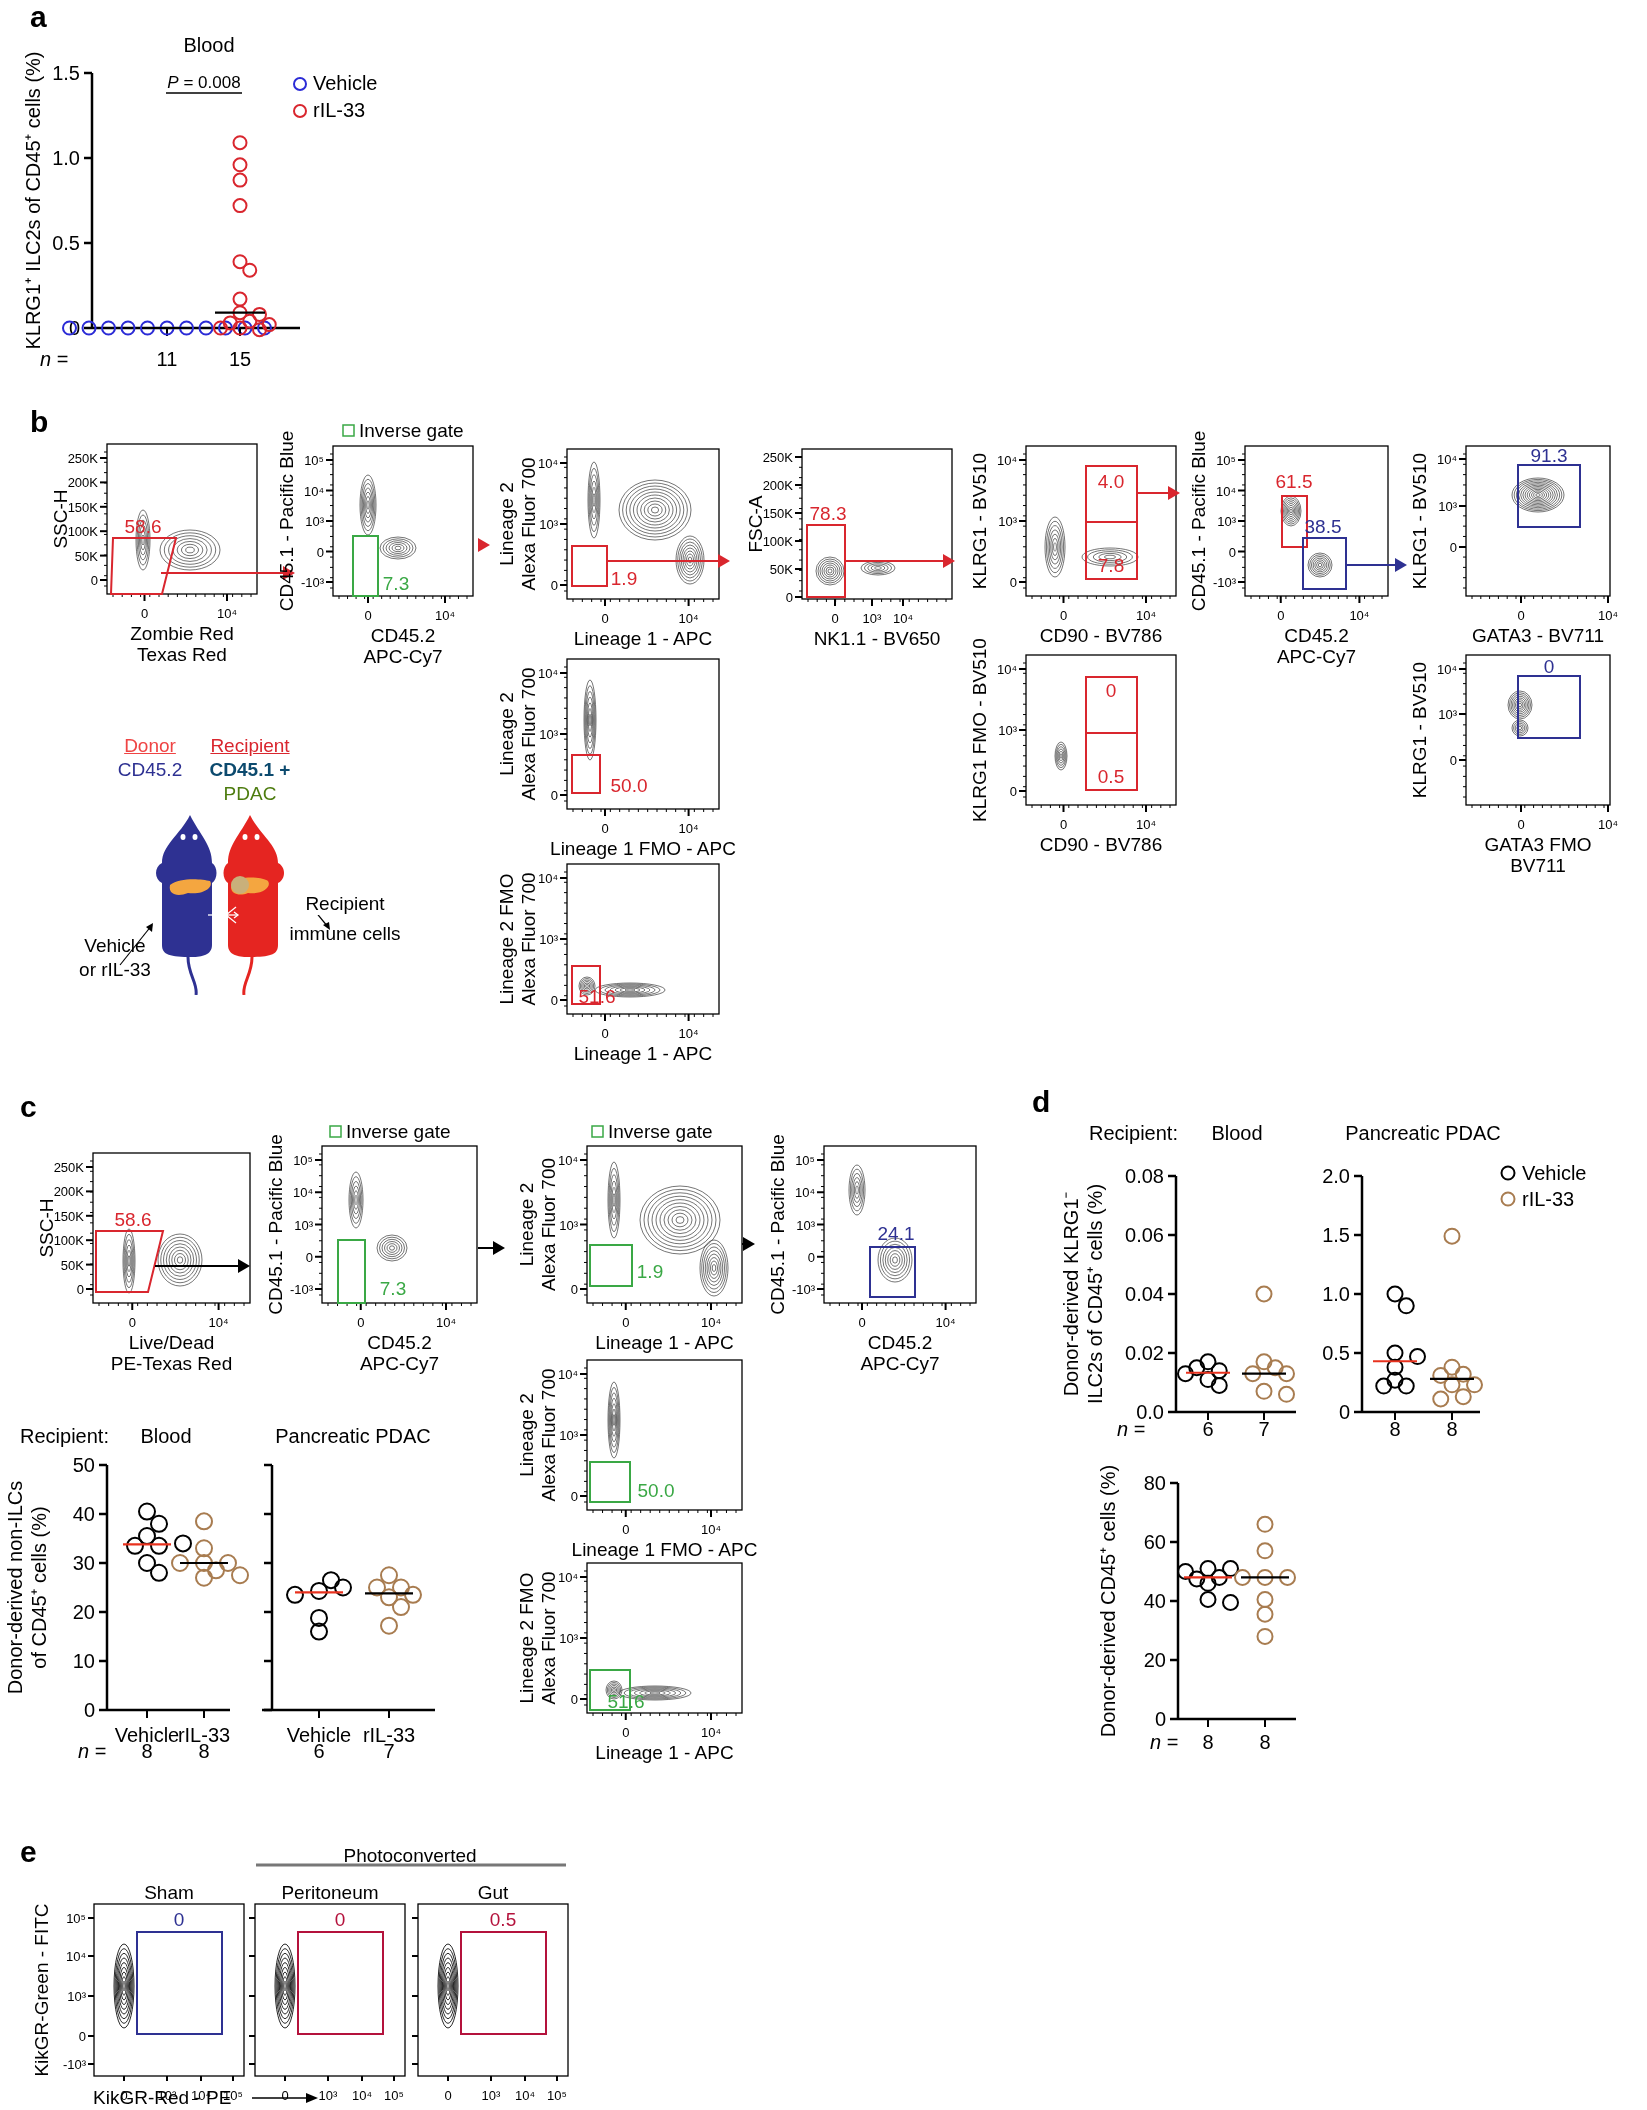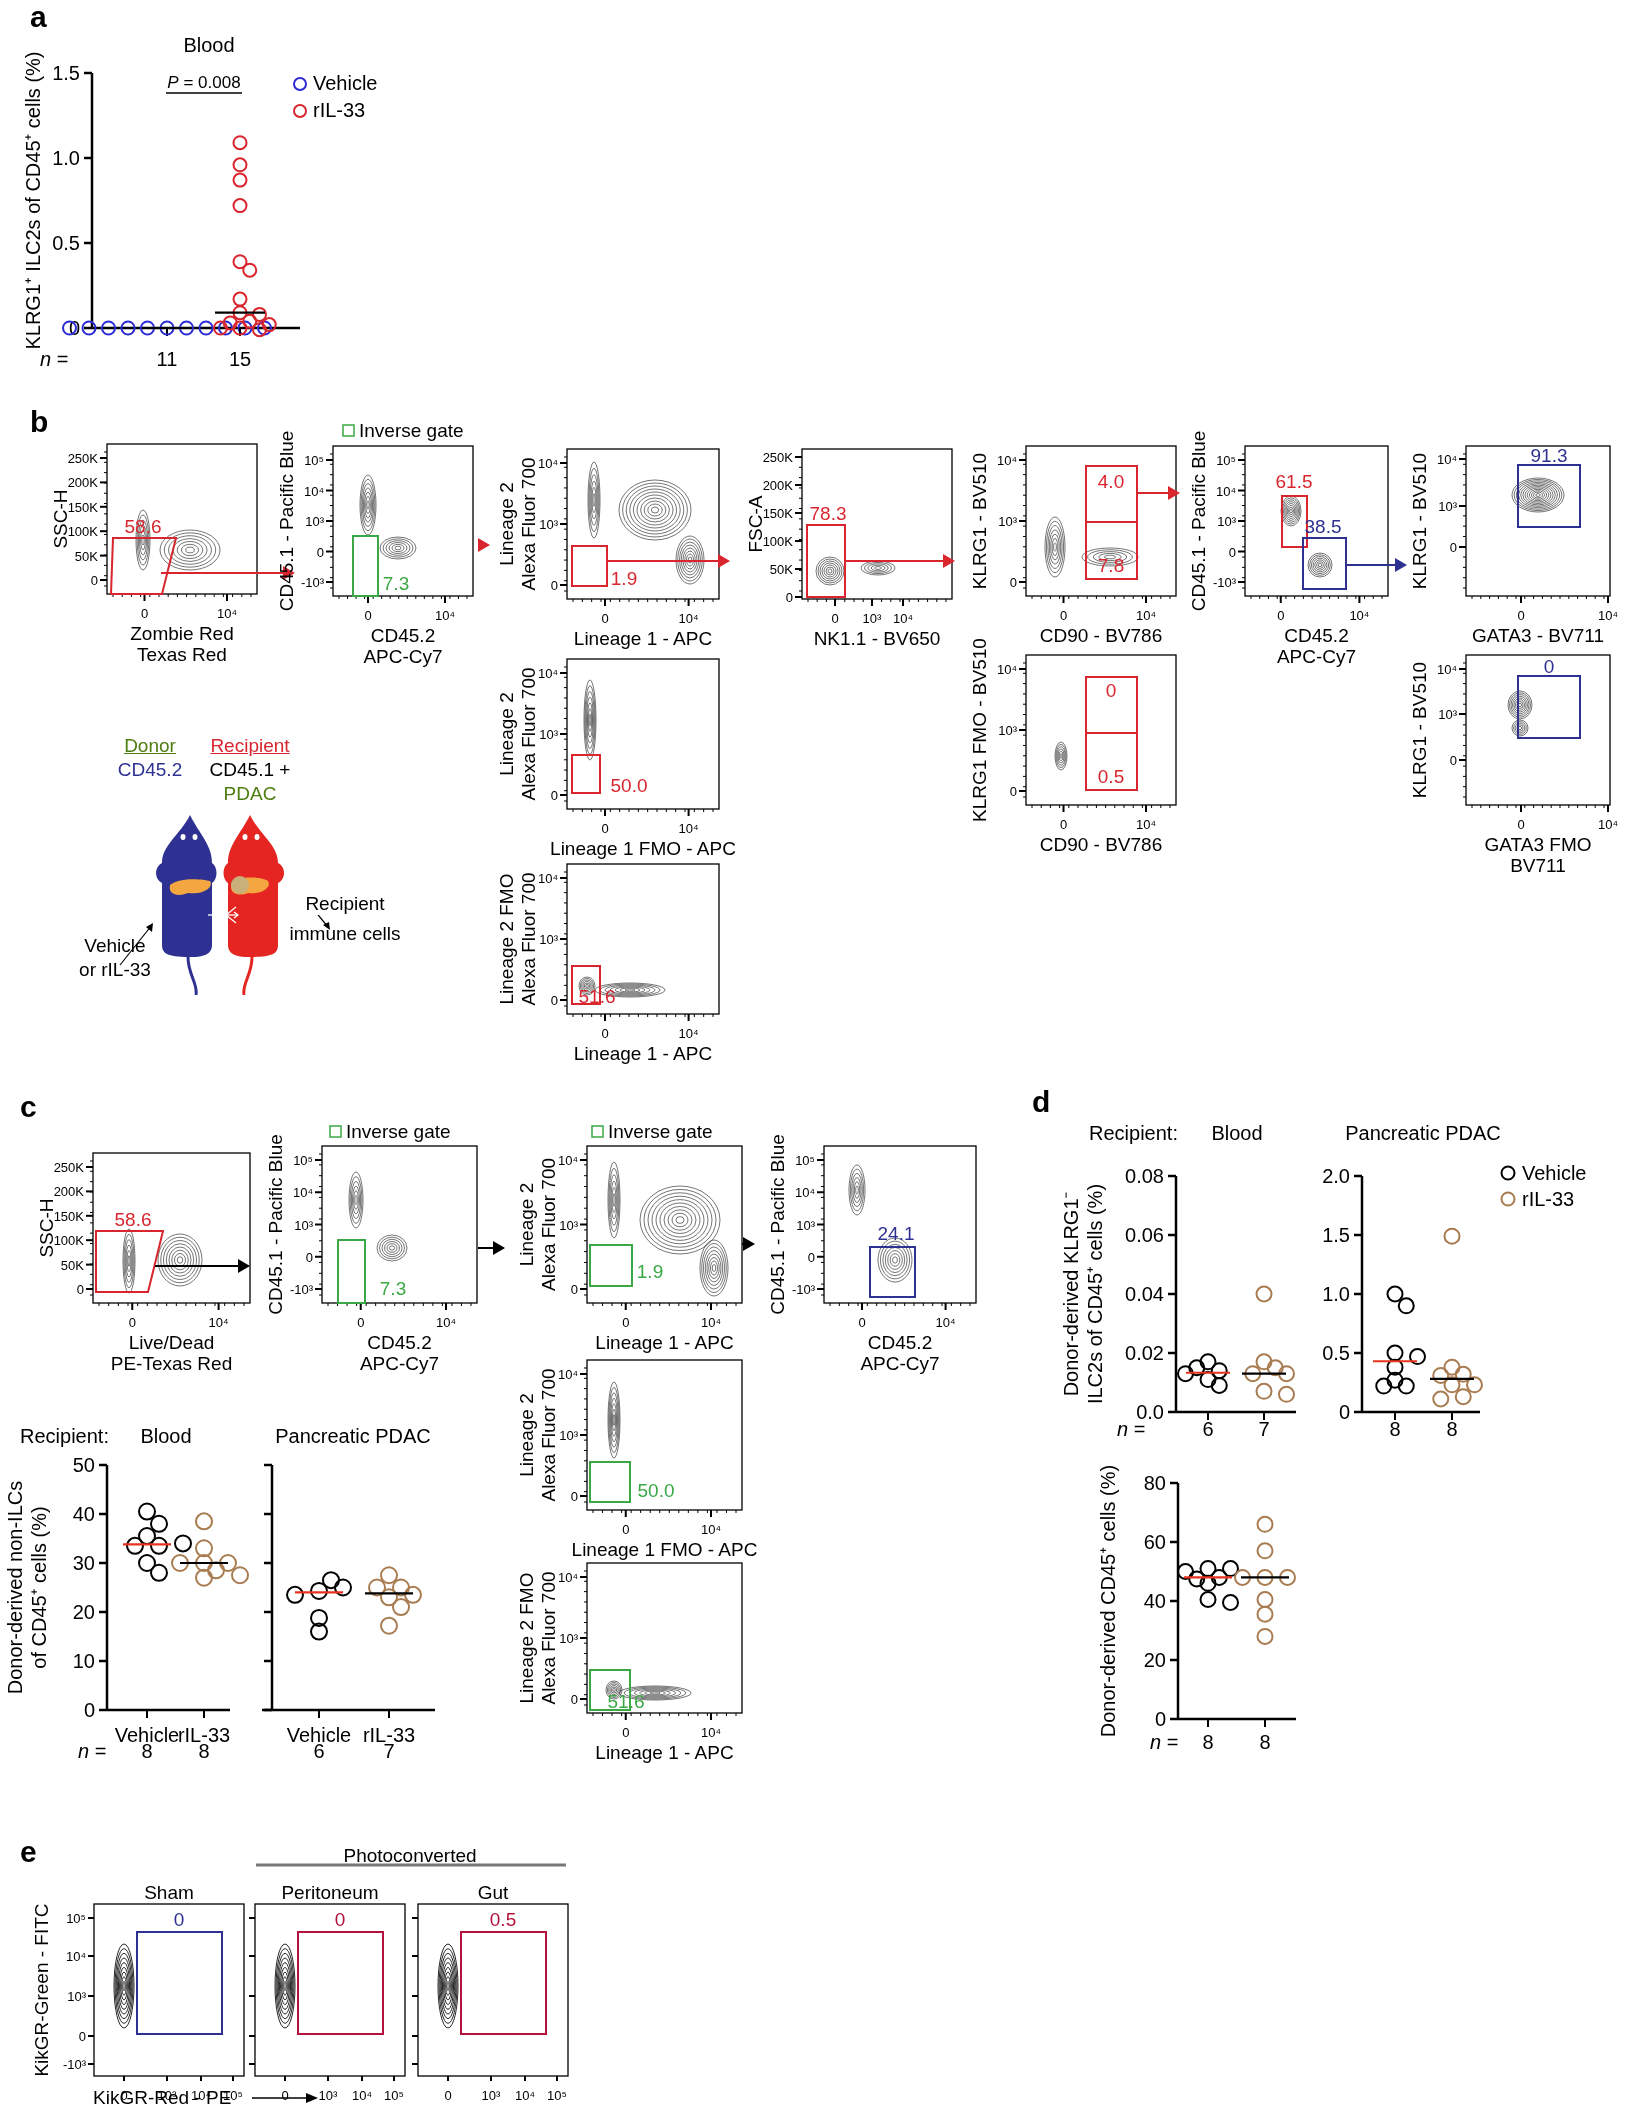--- a/index.html
+++ b/index.html
@@ -1462,24 +1462,24 @@
       <rect x="461" y="1932" width="85" height="102" fill="none" stroke="#b4123c" stroke-width="2"></rect>
       <text x="503" y="1926" font-size="19" fill="#b4123c" text-anchor="middle">0.5</text>
     </g>
     <text x="48" y="1990" font-size="19" text-anchor="middle" transform="rotate(-90 48 1990)">KikGR-Green - FITC</text>
     <text x="93" y="2104" font-size="19">KikGR-Red - PE</text>
     <line x1="252" y1="2098" x2="310" y2="2098" stroke="#000" stroke-width="1.5"></line>
     <path d="M318 2098 L306 2093 L306 2103 Z" fill="#000"></path>
   </svg>
 
 <div class="abs" style="left:80px;top:735px;width:300px;height:260px;">
-  <div class="txt ctr" style="left:30px;top:0;width:80px;color:#4d7c0f;text-decoration:underline;">Donor</div>
+  <div class="txt ctr" style="left:30px;top:0;width:80px;color:#ef4444;text-decoration:underline;">Donor</div>
   <div class="txt ctr" style="left:30px;top:24px;width:80px;color:#2e3192;">CD45.2</div>
   <div class="txt ctr" style="left:120px;top:0;width:100px;color:#d9262e;text-decoration:underline;">Recipient</div>
-  <div class="txt ctr" style="left:120px;top:24px;width:100px;color:#000000;">CD45.1 +</div>
+  <div class="txt ctr" style="left:120px;top:24px;width:100px;color:#0c4a6e;font-weight:bold;">CD45.1 +</div>
   <div class="txt ctr" style="left:120px;top:48px;width:100px;color:#4d7c0f;">PDAC</div>
   <svg class="abs" style="left:60px;top:80px;" width="160" height="180">
     <g>
       <path d="M50 0 C60 20 72 30 72 48 C78 52 78 64 72 68 L72 130 C72 140 62 142 52 142 C30 142 22 140 22 130 L22 68 C14 64 14 52 22 48 C22 30 40 20 50 0 Z" fill="#2e3192"></path>
       <path d="M48 142 C48 160 58 168 56 180" stroke="#2e3192" stroke-width="3" fill="none"></path>
       <ellipse cx="43" cy="22" rx="2.5" ry="3" fill="#fff"></ellipse>
         <ellipse cx="55" cy="22" rx="2.5" ry="3" fill="#fff"></ellipse>
     </g>
     <g>
       <path d="M110 0 C100 20 88 30 88 48 C82 52 82 64 88 68 L88 130 C88 140 98 142 108 142 C130 142 138 140 138 130 L138 68 C146 64 146 52 138 48 C138 30 120 20 110 0 Z" fill="#e52521"></path>

